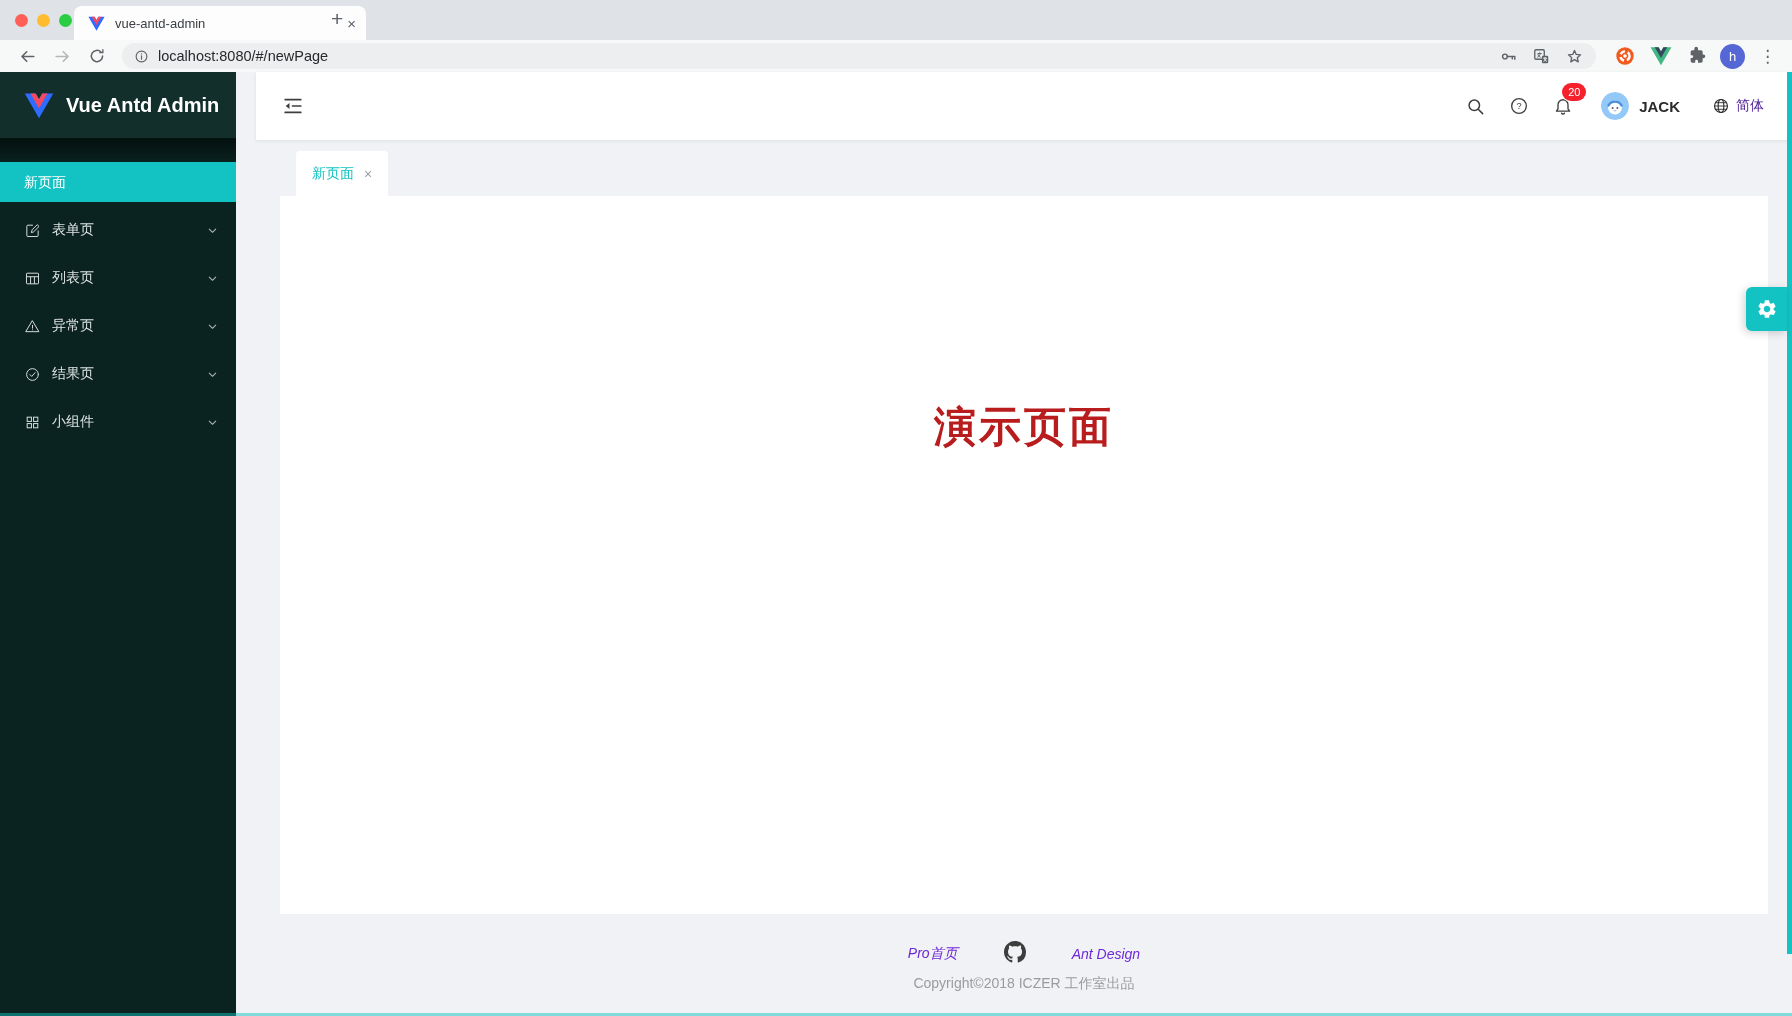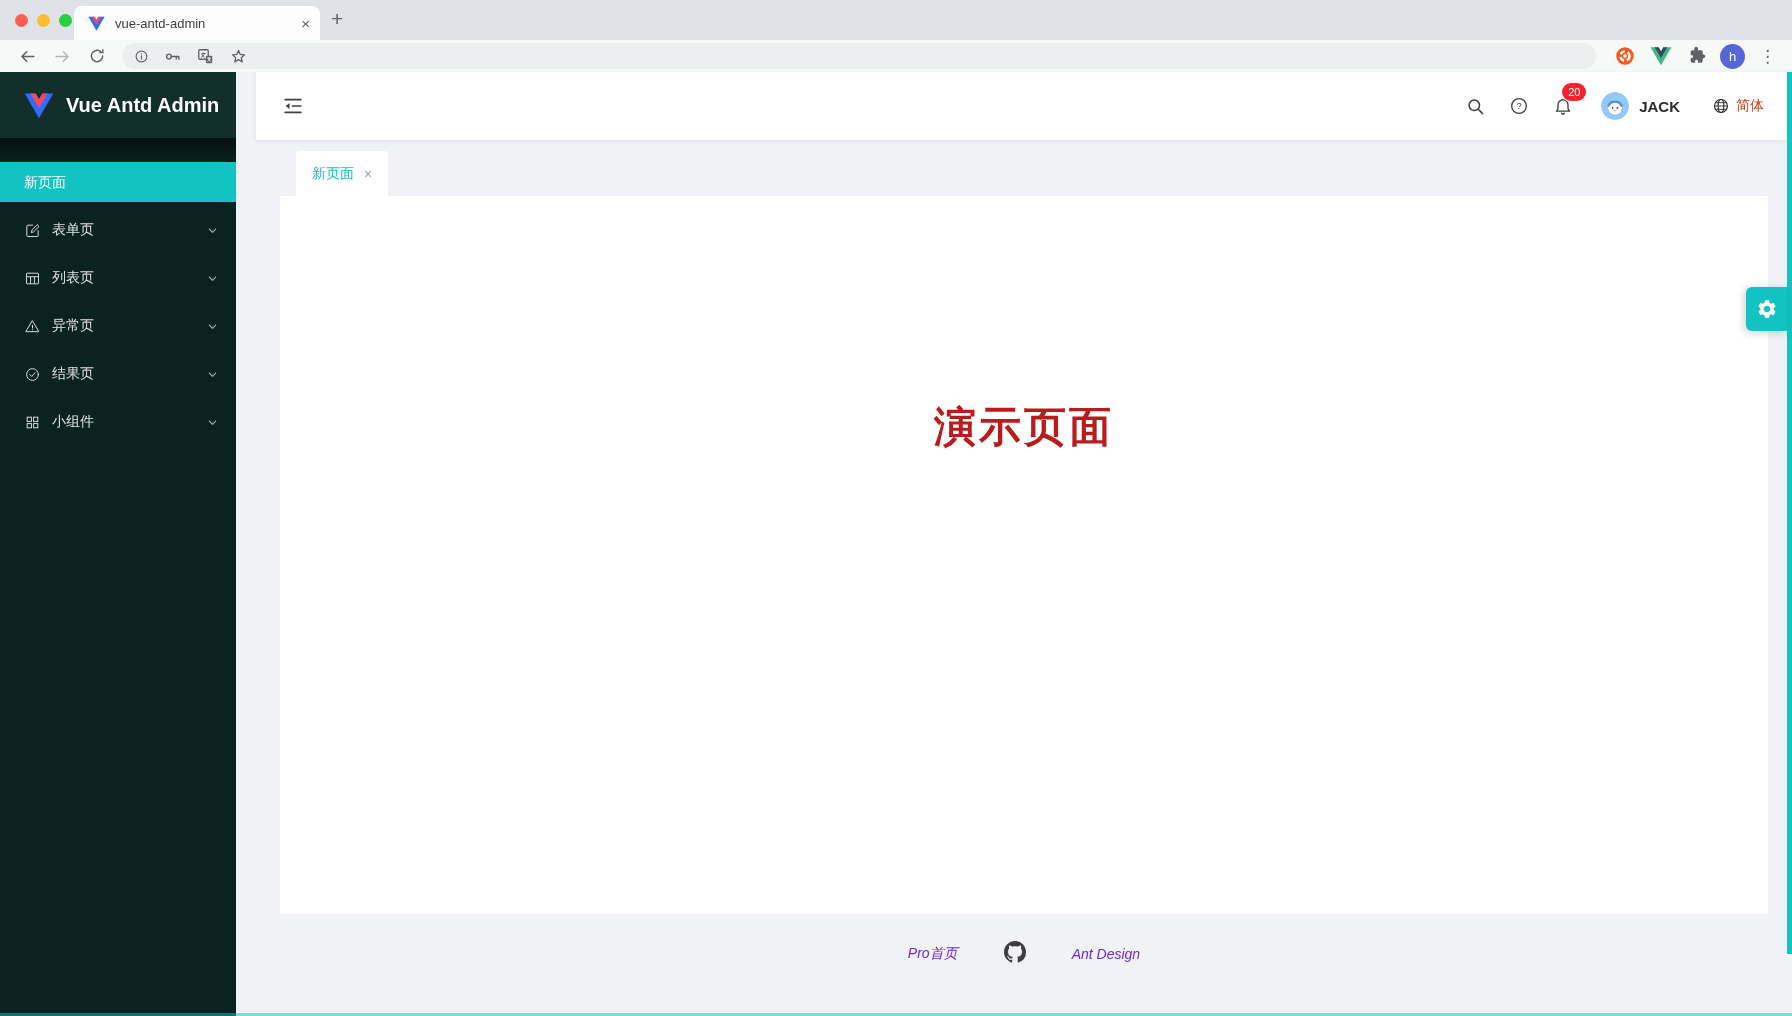--- a/index.html
+++ b/index.html
@@ -5,21 +5,21 @@
   * { margin:0; padding:0; box-sizing:border-box; }
   html,body { width:1792px; height:1016px; }
   body { position:relative; overflow:hidden; background:#f0f2f5;
          font-family:"Liberation Sans","DejaVu Sans",sans-serif; }
 
   
   .chrome { position:absolute; inset:0 0 auto 0; height:72px; }
   .tabstrip { height:40px; background:#dfe2e6; position:relative; }
   .lights { position:absolute; left:15px; top:14px; display:flex; gap:9px; }
   .light { width:13px; height:13px; border-radius:50%; }
-  .chrome-tab { position:absolute; left:74px; top:6px; width:246px; height:34px;
+  .chrome-tab { position:absolute; left:74px; top:6px; width:292px; height:34px;
     background:#fdfdfe; border-radius:8px 8px 0 0; display:flex; align-items:center;
     padding:0 10px 0 14px; }
   .tab-title { font-size:13px; color:#3c4043; flex:1; margin-left:10px;
     white-space:nowrap; overflow:hidden; }
   .tab-close { color:#5f6368; font-size:15px; cursor:default; }
   .newtab { position:absolute; left:331px; top:7px; font-size:21px; color:#5f6368; }
   .toolbar { height:32px; background:#f7f8f8; display:flex; align-items:center;
     padding:0 10px; }
   .navbtn { margin:0 8px; display:flex; align-items:center; }
   .omnibox { flex:1; height:26px; background:#eceef0; border-radius:14px;
@@ -50,21 +50,21 @@
     align-items:center; padding:0 28px 0 26px; z-index:2; }
   .hicon { display:flex; align-items:center; cursor:pointer; }
   .header-right { margin-left:auto; display:flex; align-items:center; }
   .sp22 { margin-left:24px; }
   .bell-wrap { position:relative; margin-left:24px; }
   .badge { position:absolute; top:-13px; left:9px; background:#f5222d; color:#fff;
     font-size:11px; height:18px; line-height:18px; border-radius:9px; padding:0 6px;
     box-shadow:0 0 0 1px #fff; }
   .user-avatar { width:28px; height:28px; border-radius:50%; margin-left:28px; overflow:hidden; }
   .user-name { font-size:15px; font-weight:bold; color:#2b2b2b; margin-left:10px; }
-  .lang { display:flex; align-items:flex-start; margin-left:32px; font-size:14px; color:#c2410c; }
+  .lang { display:flex; align-items:flex-start; margin-left:32px; font-size:14px; color:#4c1d95; }
   .lang-label { margin-left:6px; }
 
   
   .tabs-row { position:absolute; left:296px; top:151px; z-index:1; }
   .page-tab { display:inline-flex; align-items:center; height:45px; background:#fff;
     border-radius:4px 4px 0 0; padding:0 16px; cursor:pointer; }
   .page-tab-label { color:#13c2c2; font-size:14px; }
   .page-tab-close { color:#9aa0a6; font-size:14px; margin-left:10px; }
   .card { position:absolute; left:280px; top:196px; width:1488px; height:718px; background:#fff; }
   .demo-title { text-align:center; margin-top:203px; font-size:42px; font-weight:bold;
@@ -122,20 +122,21 @@
           <path d="M19.5 12a7.5 7.5 0 11-2.2-5.3"></path>
           <path d="M19.8 3.5v4h-4" stroke-width="1.8"></path>
         </svg>
     </span>
     <div class="omnibox">
       <svg width="15" height="15" viewBox="0 0 24 24" fill="none" stroke="#5f6368" stroke-width="1.8">
           <circle cx="12" cy="12" r="8.6"></circle>
           <line x1="12" y1="11" x2="12" y2="16.4" stroke-linecap="round"></line>
           <circle cx="12" cy="7.8" r="1" fill="#5f6368" stroke="none"></circle>
         </svg>
+      <span class="url">localhost:8080/#/newPage</span>
       <span class="boxicon">
         <svg width="19" height="19" viewBox="0 0 24 24" fill="none" stroke="#5f6368" stroke-width="1.8" stroke-linecap="round">
             <circle cx="7.5" cy="12" r="3"></circle>
             <path d="M10.5 12H20M16.8 12v3M20 12v3.6"></path>
           </svg>
       </span>
       <span class="boxicon">
         <svg width="19" height="19" viewBox="0 0 24 24" fill="none" stroke="#5f6368" stroke-width="1.7">
             <rect x="3.5" y="3.5" width="12" height="12" rx="1.5"></rect>
             <path d="M12.2 8.2H7.3M9.7 6.8v1.4M11 13c-2-.8-3.5-2.4-3.8-4.6M6.6 13c1.9-.7 3.6-2.6 3.9-4.6" stroke-width="1.2"></path>
@@ -324,20 +325,21 @@
 <div class="footer">
   <div class="footer-links">
     <span class="flink">Pro首页</span>
     <span class="flink">
       <svg width="22" height="22" viewBox="0 0 16 16" fill="#3d3d3d">
           <path d="M8 0C3.58 0 0 3.58 0 8c0 3.54 2.29 6.53 5.47 7.59.4.07.55-.17.55-.38 0-.19-.01-.82-.01-1.49-2.01.37-2.53-.49-2.69-.94-.09-.23-.48-.94-.82-1.13-.28-.15-.68-.52-.01-.53.63-.01 1.08.58 1.23.82.72 1.21 1.87.87 2.33.66.07-.52.28-.87.51-1.07-1.78-.2-3.64-.89-3.64-3.95 0-.87.31-1.59.82-2.15-.08-.2-.36-1.02.08-2.12 0 0 .67-.21 2.2.82.64-.18 1.32-.27 2-.27s1.36.09 2 .27c1.53-1.04 2.2-.82 2.2-.82.44 1.1.16 1.92.08 2.12.51.56.82 1.27.82 2.15 0 3.07-1.87 3.75-3.65 3.95.29.25.54.73.54 1.48 0 1.07-.01 1.93-.01 2.2 0 .21.15.46.55.38A8.01 8.01 0 0016 8c0-4.42-3.58-8-8-8z"></path>
         </svg>
     </span>
     <span class="flink">Ant Design</span>
   </div>
+  <div class="copyright">Copyright©2018 ICZER 工作室出品</div>
 </div>
 
 <div class="drawer-strip"></div>
 <div class="gear-btn">
   <svg width="22" height="22" viewBox="0 0 24 24" fill="#ffffff">
     <path d="M19.14 12.94c.04-.3.06-.61.06-.94 0-.32-.02-.64-.07-.94l2.03-1.58c.18-.14.23-.41.12-.61l-1.92-3.32c-.12-.22-.37-.29-.59-.22l-2.39.96c-.5-.38-1.03-.7-1.62-.94l-.36-2.54c-.04-.24-.24-.41-.48-.41h-3.84c-.24 0-.43.17-.47.41l-.36 2.54c-.59.24-1.13.57-1.62.94l-2.39-.96c-.22-.08-.47 0-.59.22L2.74 8.87c-.12.21-.08.47.12.61l2.03 1.58c-.05.3-.09.63-.09.94s.02.64.07.94l-2.03 1.58c-.18.14-.23.41-.12.61l1.92 3.32c.12.22.37.29.59.22l2.39-.96c.5.38 1.03.7 1.62.94l.36 2.54c.05.24.24.41.48.41h3.84c.24 0 .44-.17.47-.41l.36-2.54c.59-.24 1.13-.56 1.62-.94l2.39.96c.22.08.47 0 .59-.22l1.92-3.32c.12-.22.07-.47-.12-.61l-2.01-1.58zM12 15.6c-1.98 0-3.6-1.62-3.6-3.6s1.62-3.6 3.6-3.6 3.6 1.62 3.6 3.6-1.62 3.6-3.6 3.6z"></path>
   </svg>
 </div>
 <div class="bottom-line"></div>
 

